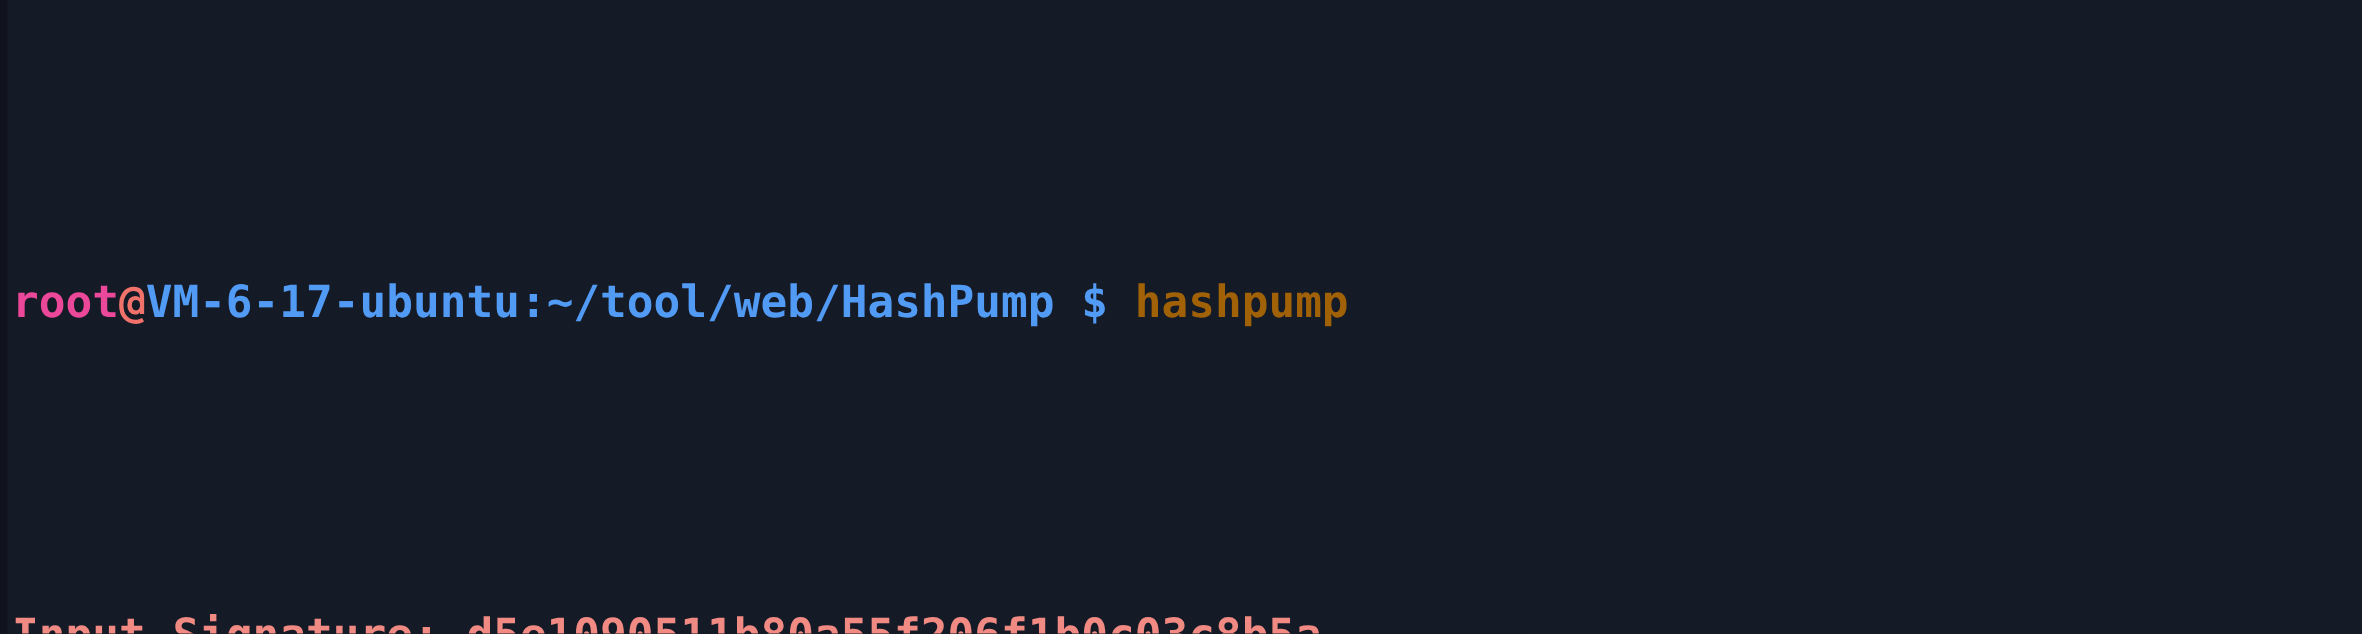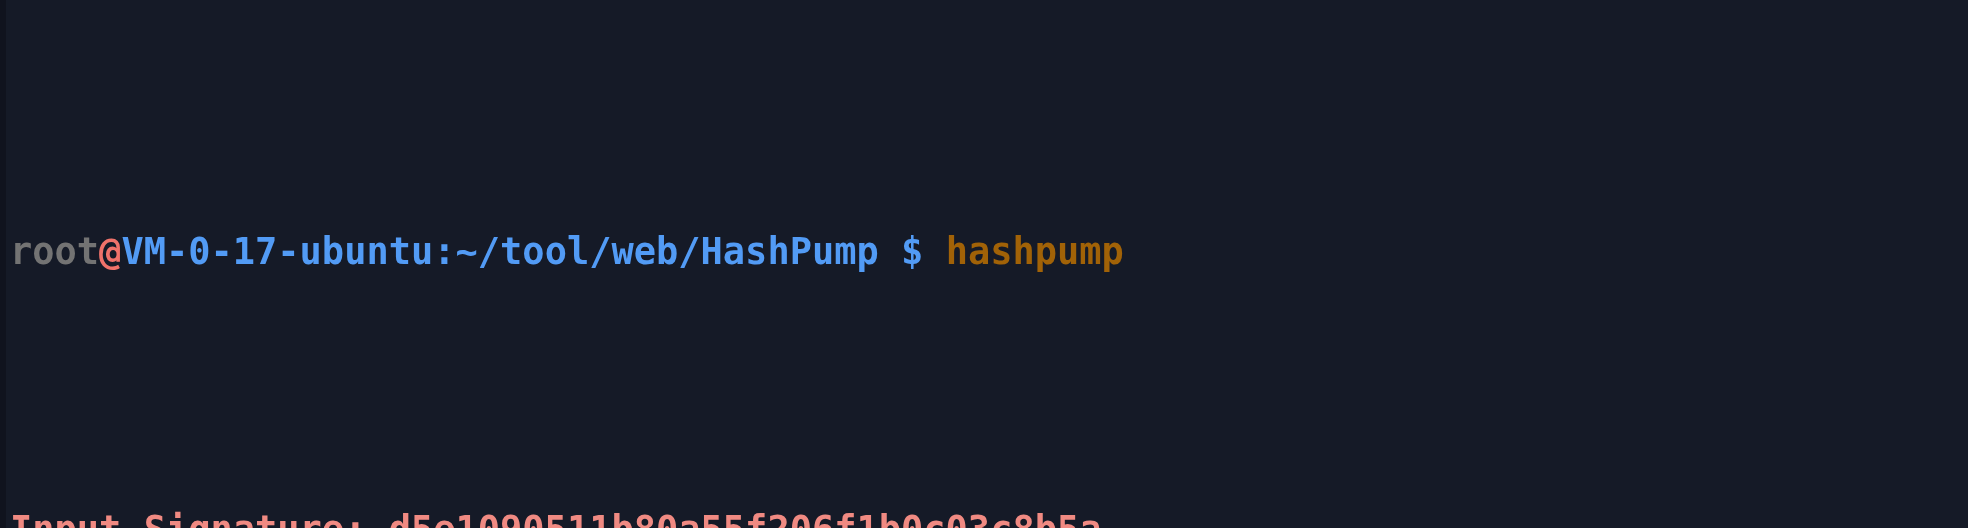--- a/index.html
+++ b/index.html
@@ -46,37 +46,37 @@
     letter-spacing: 0px;
     font-family: "DejaVu Sans Mono", "Liberation Mono", monospace;
   }
 
   .line {
     white-space: pre;
     height: 55.5px;
     overflow: hidden;
   }
 
-  .c-user   { color: #737373; }
+  .c-user   { color: #ec4899; }
   .c-at     { color: #f0726a; }
   .c-host   { color: #529bf5; }
   .c-cmd    { color: #a16207; }
   .c-out    { color: #f08a82; }
 </style>
 </head>
 <body>
 
 <div id="terminal">
 
   <div id="gutter"></div>
 
   <div id="screen">
 
     
-    <div class="line"><span class="c-user">root</span><span class="c-at">@</span><span class="c-host">VM-0-17-ubuntu:~/tool/web/HashPump</span><span class="c-host"> </span><span class="c-host">$</span><span> </span><span class="c-cmd">hashpump</span></div>
+    <div class="line"><span class="c-user">root</span><span class="c-at">@</span><span class="c-host">VM-6-17-ubuntu:~/tool/web/HashPump</span><span class="c-host"> </span><span class="c-host">$</span><span> </span><span class="c-cmd">hashpump</span></div>
 
     
     <div class="line c-out">Input Signature: d5e1090511b80a55f206f1b0c03c8b5a</div>
 
     
     
 
     
     
 

